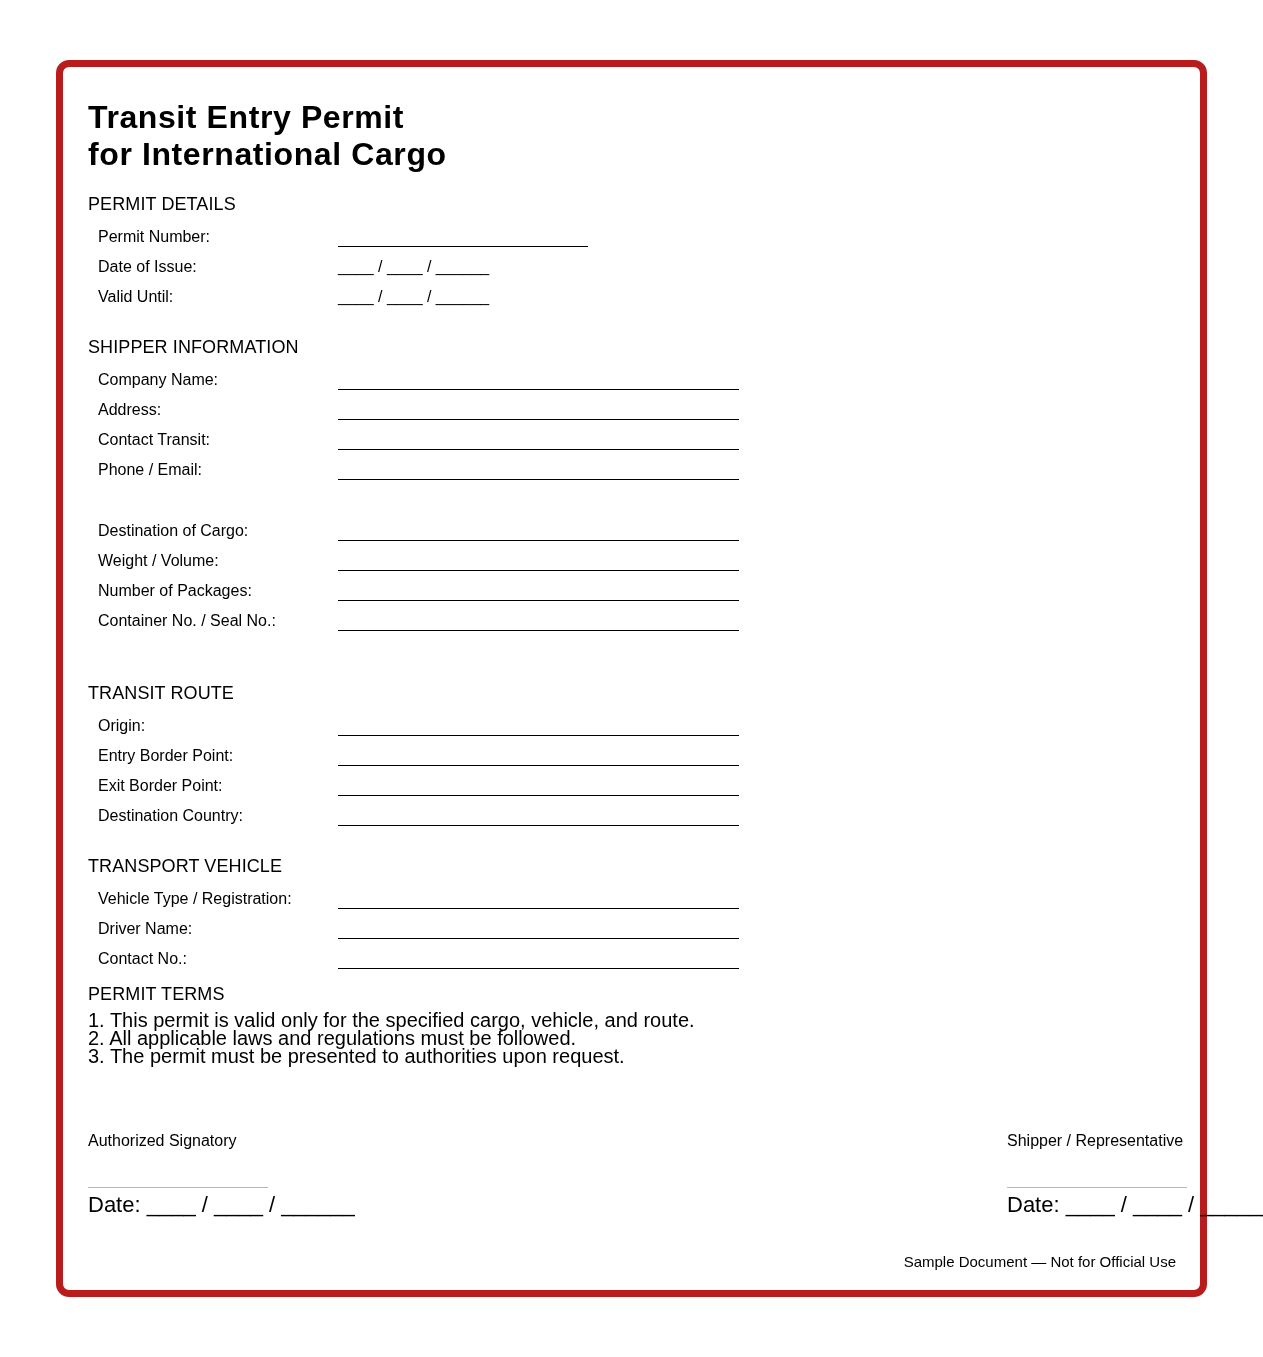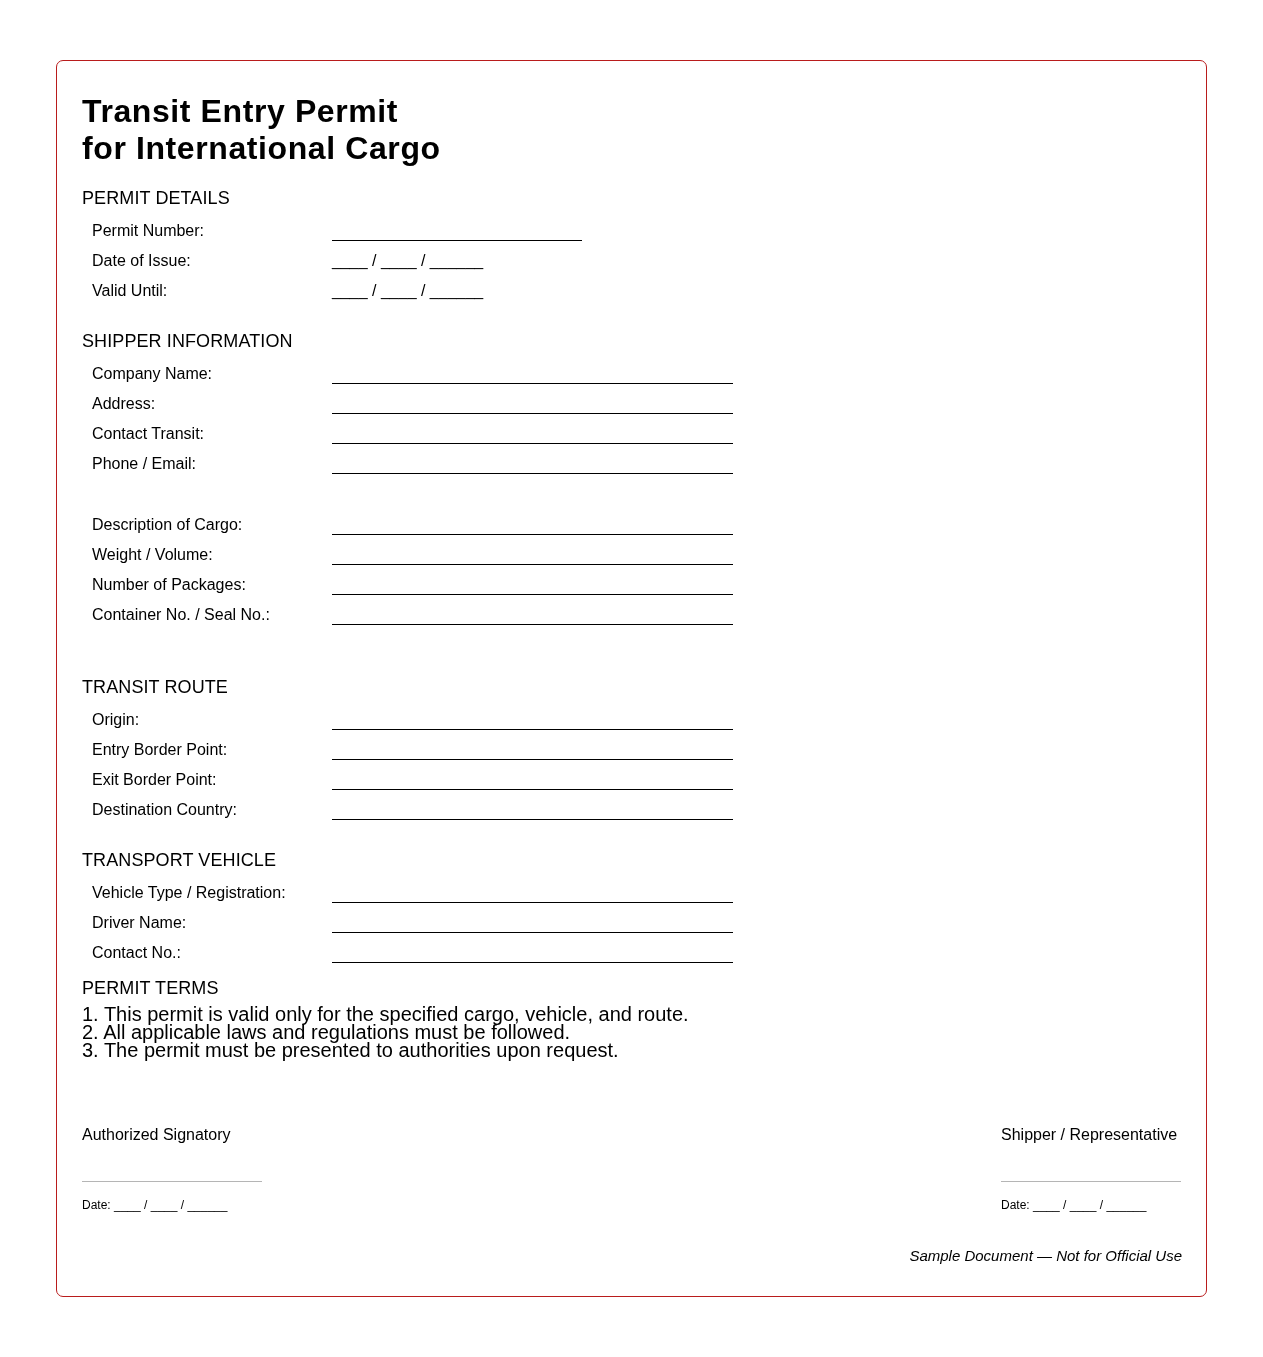--- a/index.html
+++ b/index.html
@@ -9,22 +9,22 @@
       background: #ffffff;
       font-family: "Liberation Sans", sans-serif;
       color: #000;
     }
     .card {
       position: absolute;
       left: 56px;
       top: 60px;
       width: 1151px;
       height: 1237px;
-      border: 1px solid #b91c1c;
-      border-radius: 7px;
+      border: 7px solid #b91c1c;
+      border-radius: 13px;
       background: #fff;
     }
     .title {
       position: absolute;
       left: 25px;
       top: 32px;
       font-size: 32px;
       font-weight: bold;
       line-height: 37px;
       letter-spacing: 0.6px;
@@ -91,34 +91,33 @@
       font-size: 16px;
       line-height: 20px;
     }
     .sig .sig-line {
       margin-top: 36px;
       width: 180px;
       height: 1px;
       background: #b5b5b5;
     }
     .sig .sig-date {
-      margin-top: 13px;
-      font-size: 12px;
+      margin-top: 7px;
+      font-size: 22px;
       line-height: 20px;
       white-space: pre;
     }
     .sig.left { left: 25px; }
     .sig.right { left: 944px; }
     .footer {
       position: absolute;
       right: 24px;
       top: 1186px;
       font-size: 15px;
       line-height: 18px;
-      font-style: italic;
     }
   </style>
 </head>
 <body>
 
 <div class="card">
 
   <h1 class="title">
     <span>Transit Entry Permit</span><br>
     <span>for International Cargo</span>
@@ -160,21 +159,21 @@
       <div class="row">
         <span class="label">Phone / Email:</span>
         <span class="line"></span>
       </div>
     </div>
   </div>
 
   <div class="section" style="top:442px;">
     <div class="rows">
       <div class="row">
-        <span class="label">Description of Cargo:</span>
+        <span class="label">Destination of Cargo:</span>
         <span class="line"></span>
       </div>
       <div class="row">
         <span class="label">Weight / Volume:</span>
         <span class="line"></span>
       </div>
       <div class="row">
         <span class="label">Number of Packages:</span>
         <span class="line"></span>
       </div>

